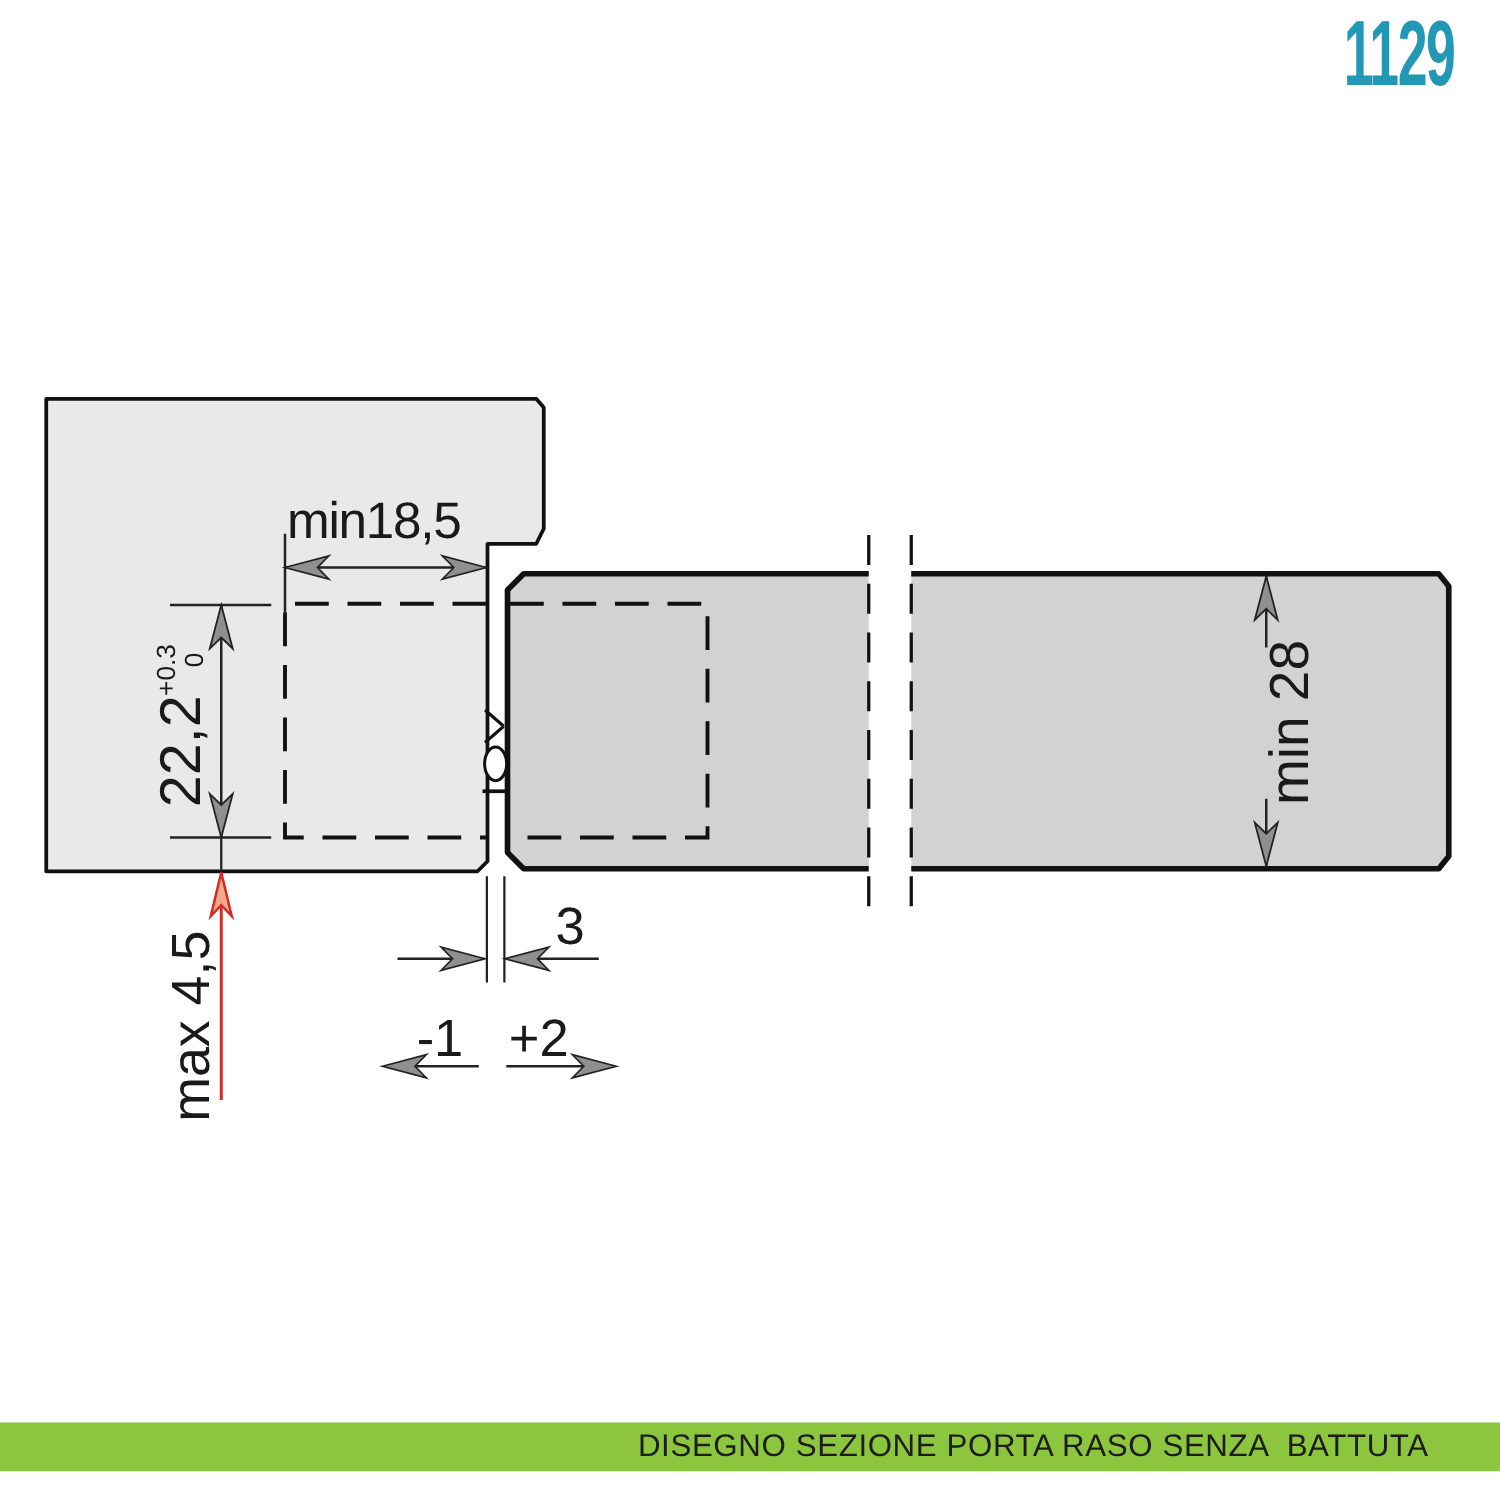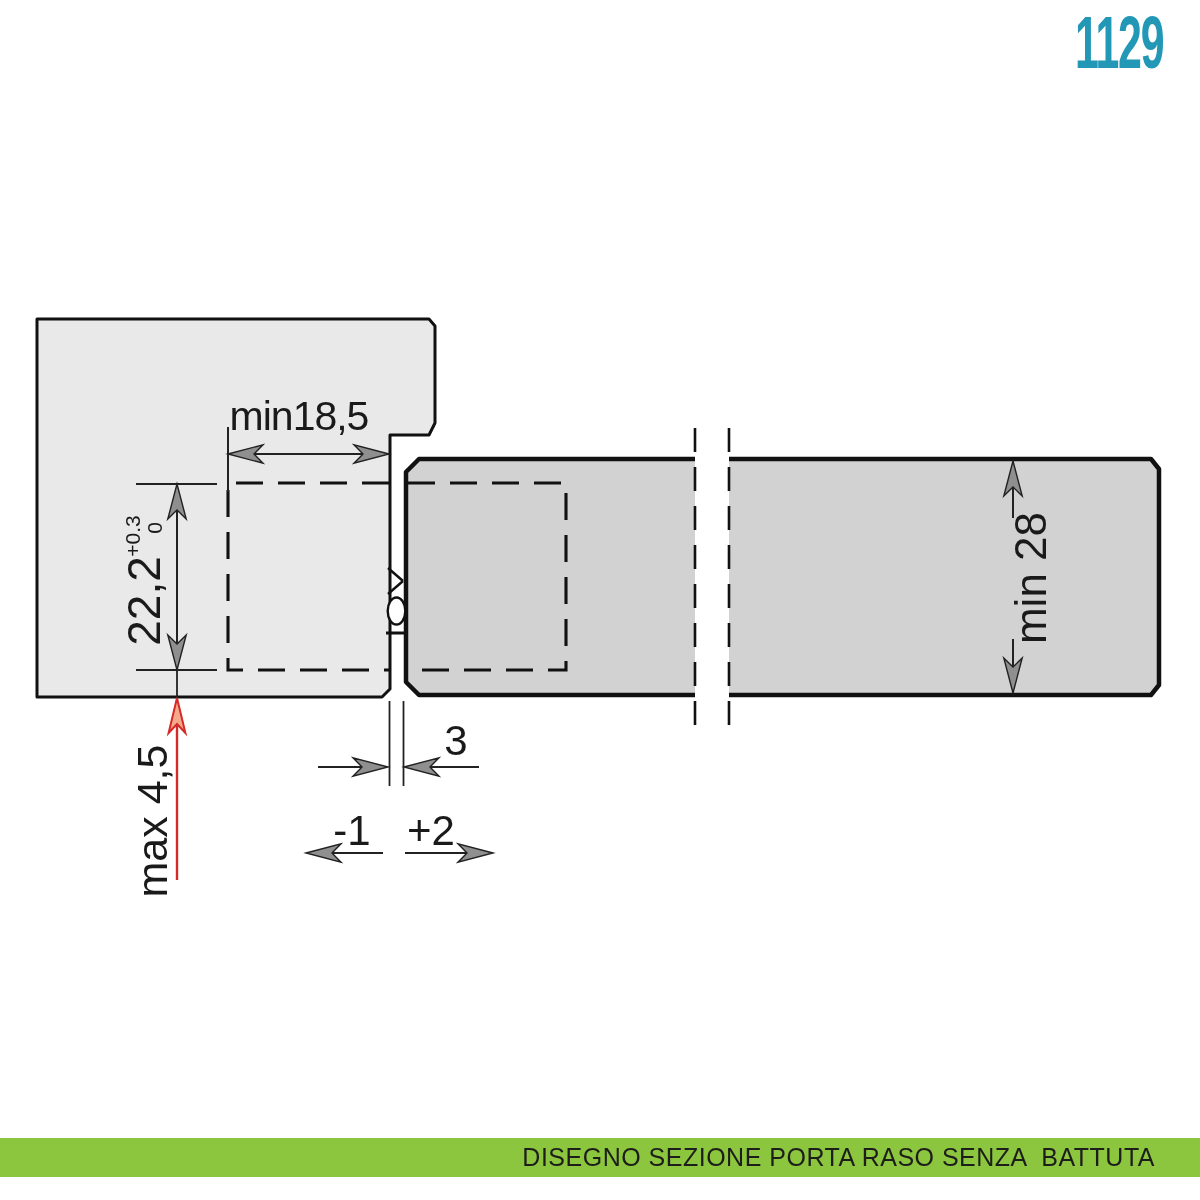--- a/index.html
+++ b/index.html
@@ -22,21 +22,21 @@
     line-height:1.0;
   }
   .footer-banner{
     position:absolute;
     left:0;top:1138px;
     width:1200px;height:39px;
     background:#8cc63e;
     display:flex;
     align-items:center;
     justify-content:flex-end;
-    padding-right:45px;
+    padding-right:57px;
     box-sizing:border-box;
   }
   .footer-banner span{
     font-size:25px;
     color:#1d1d1b;
     letter-spacing:0.5px;
     white-space:pre;
   }
   svg text{
     font-family:"Liberation Sans", sans-serif;

